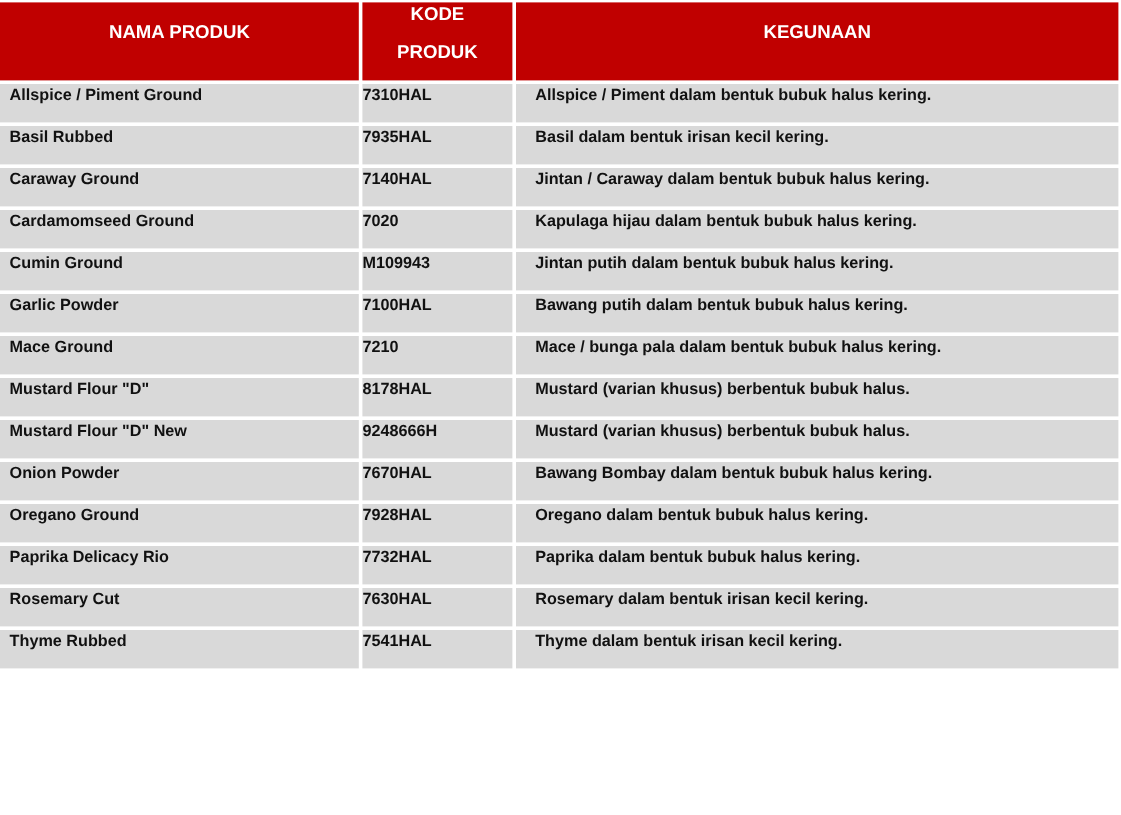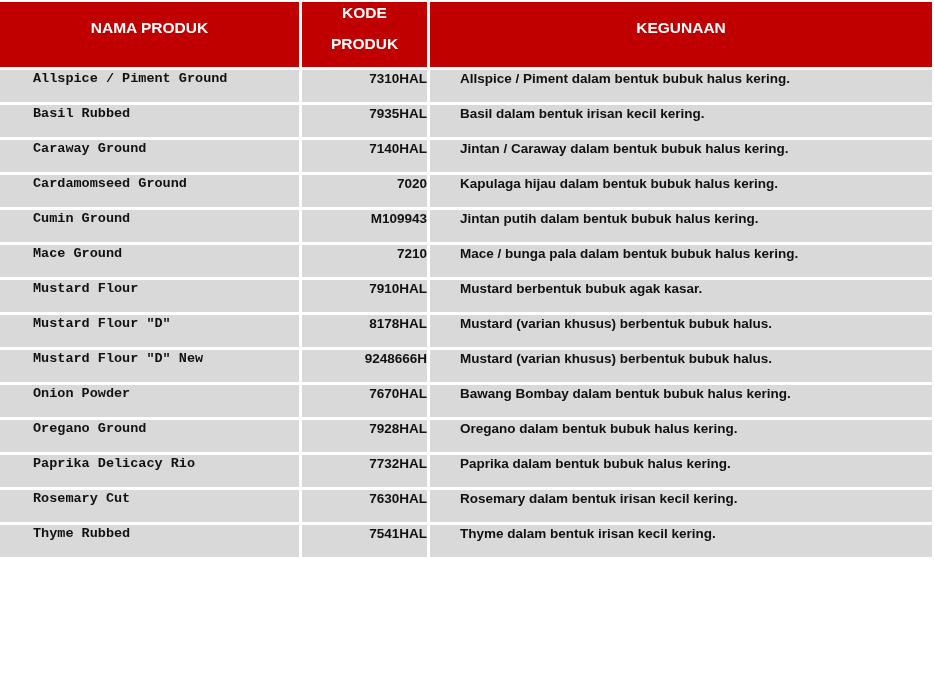--- a/index.html
+++ b/index.html
@@ -35,23 +35,23 @@
   td {
     background: #d9d9d9;
     height: 31px;
     padding: 0;
     vertical-align: top;
     line-height: 16px;
     padding-top: 1px;
     white-space: nowrap;
     overflow: hidden;
   }
-  td.name { padding-left: 33px; font-family: Liberation Mono, monospace; }
-  td.code { text-align: right; }
-  td.use { padding-left: 30px; }
+  td.name { padding-left: 8px; }
+  td.code { text-align: left; }
+  td.use { padding-left: 16px; }
 </style>
 </head>
 <body>
 
 <table class="spec">
   <colgroup>
     <col class="c1">
       <col class="c2">
       <col class="c3">
   </colgroup>
@@ -89,28 +89,28 @@
         <td class="name">Cardamomseed Ground</td>
         <td class="code">7020</td>
         <td class="use">Kapulaga hijau dalam bentuk bubuk halus kering.</td>
       </tr>
       <tr>
         <td class="name">Cumin Ground</td>
         <td class="code">M109943</td>
         <td class="use">Jintan putih dalam bentuk bubuk halus kering.</td>
       </tr>
       <tr>
+        <td class="name">Garlic Powder</td>
+        <td class="code">7100HAL</td>
+        <td class="use">Bawang putih dalam bentuk bubuk halus kering.</td>
+      </tr>
+      <tr>
         <td class="name">Mace Ground</td>
         <td class="code">7210</td>
         <td class="use">Mace / bunga pala dalam bentuk bubuk halus kering.</td>
-      </tr>
-      <tr>
-        <td class="name">Mustard Flour</td>
-        <td class="code">7910HAL</td>
-        <td class="use">Mustard berbentuk bubuk agak kasar.</td>
       </tr>
       <tr>
         <td class="name">Mustard Flour "D"</td>
         <td class="code">8178HAL</td>
         <td class="use">Mustard (varian khusus) berbentuk bubuk halus.</td>
       </tr>
       <tr>
         <td class="name">Mustard Flour "D" New</td>
         <td class="code">9248666H</td>
         <td class="use">Mustard (varian khusus) berbentuk bubuk halus.</td>

